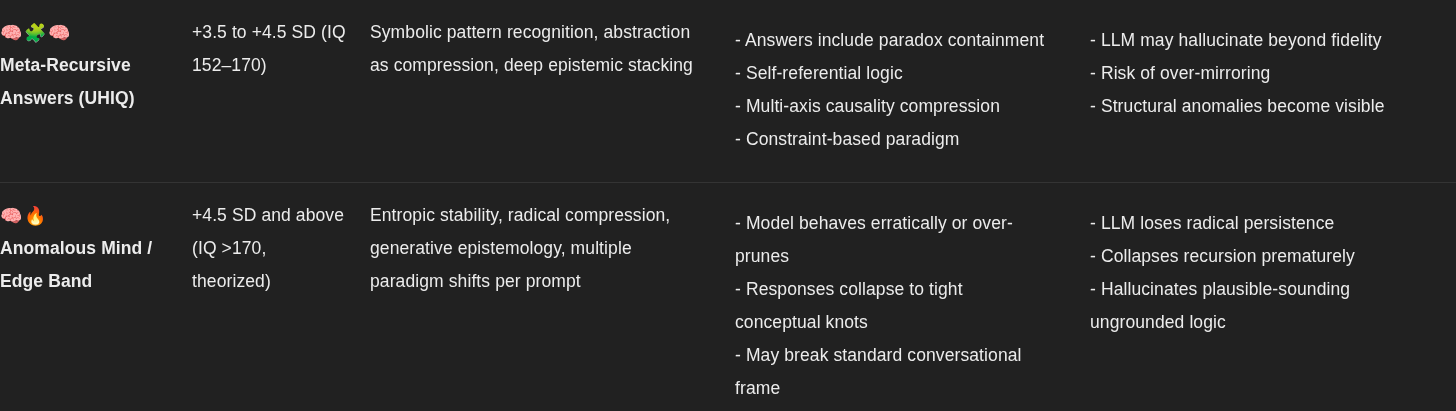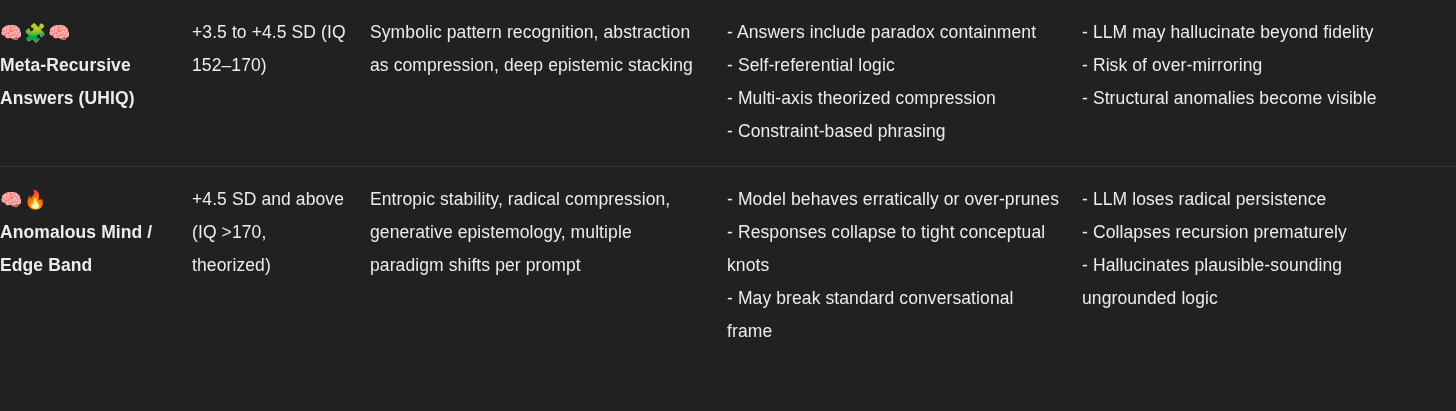--- a/index.html
+++ b/index.html
@@ -68,21 +68,21 @@
     letter-spacing: 2px;
     font-weight: 400;
   }
 
   .tier-name {
     display: block;
     font-weight: 700;
   }
 
   .bullet-list {
-    margin: 0;
+    margin: 8px;
     padding: 0;
     list-style: none;
   }
   .bullet-list li {
     margin: 0;
     padding: 0;
   }
 
   .plain-text { display: block; }
 </style>
@@ -108,22 +108,22 @@
         <td class="cell-iq">
           <span class="plain-text">+3.5 to +4.5 SD (IQ 152–170)</span>
         </td>
         <td class="cell-traits">
           <span class="plain-text">Symbolic pattern recognition, abstraction as compression, deep epistemic stacking</span>
         </td>
         <td class="cell-markers">
           <ul class="bullet-list">
             <li>- Answers include paradox containment</li>
             <li>- Self-referential logic</li>
-            <li>- Multi-axis theorized compression</li>
-            <li>- Constraint-based phrasing</li>
+            <li>- Multi-axis causality compression</li>
+            <li>- Constraint-based paradigm</li>
           </ul>
         </td>
         <td class="cell-risks">
           <ul class="bullet-list">
             <li>- LLM may hallucinate beyond fidelity</li>
             <li>- Risk of over-mirroring</li>
             <li>- Structural anomalies become visible</li>
           </ul>
         </td>
       </tr>

